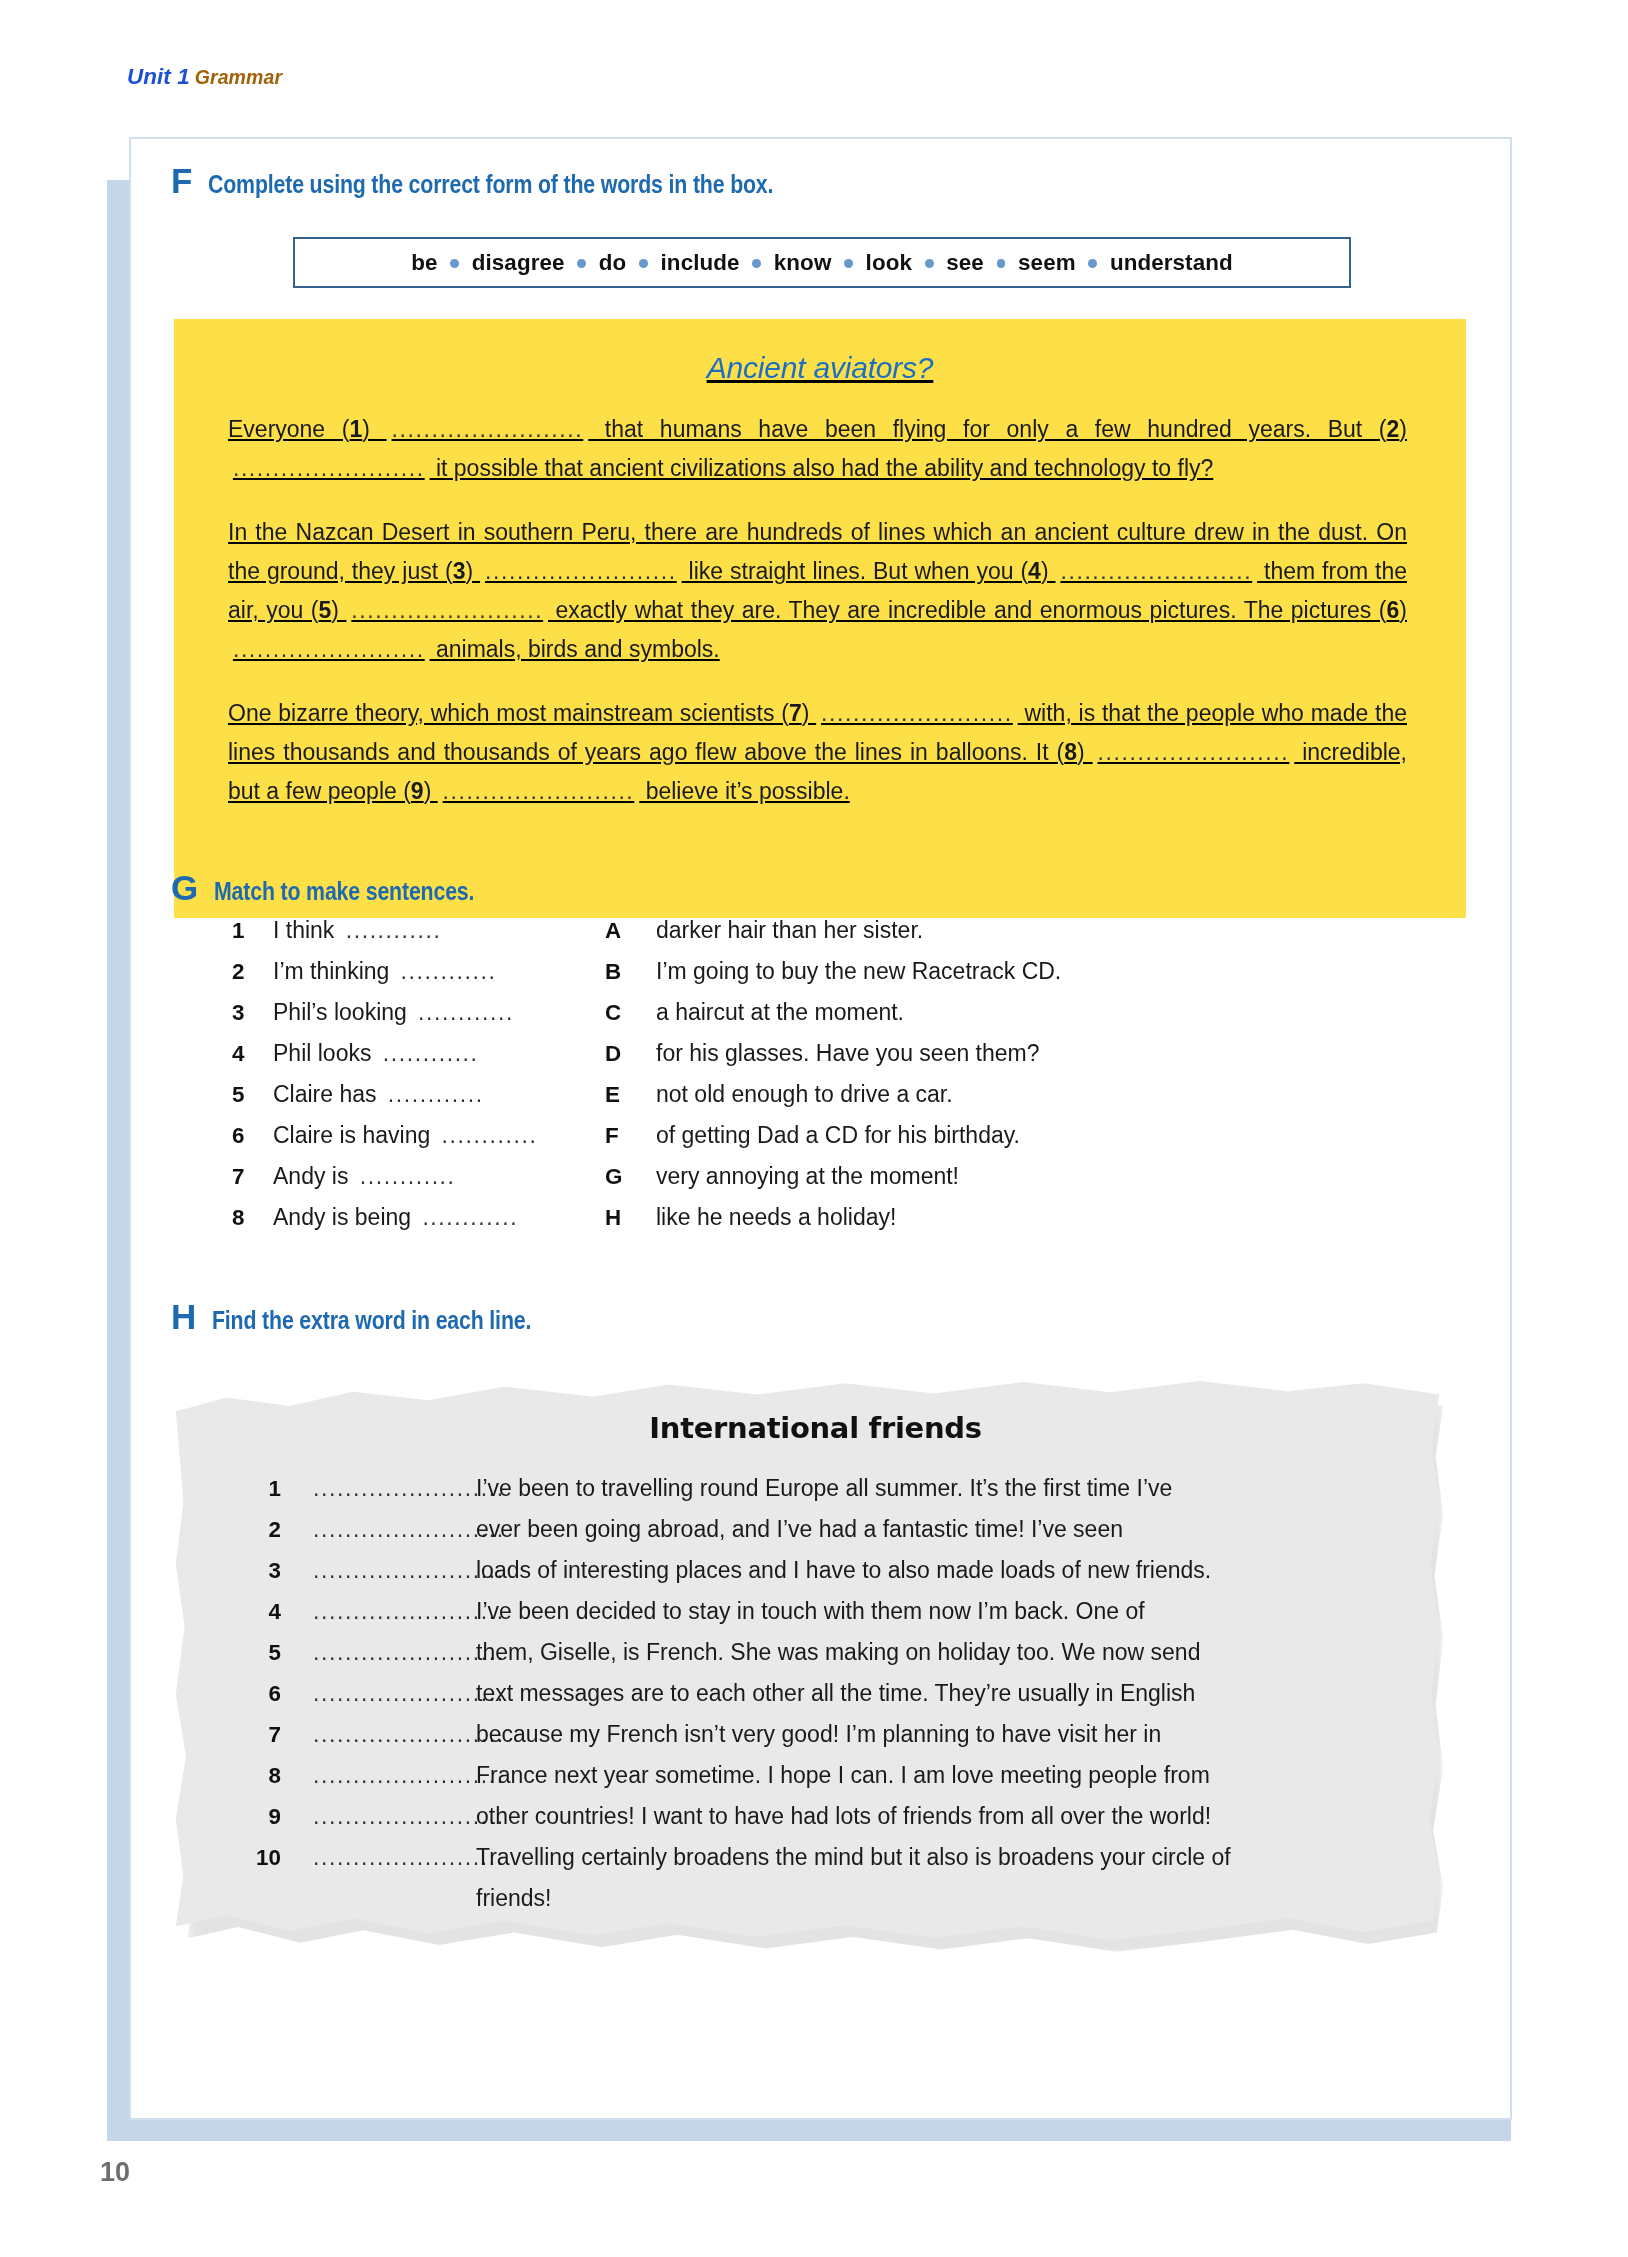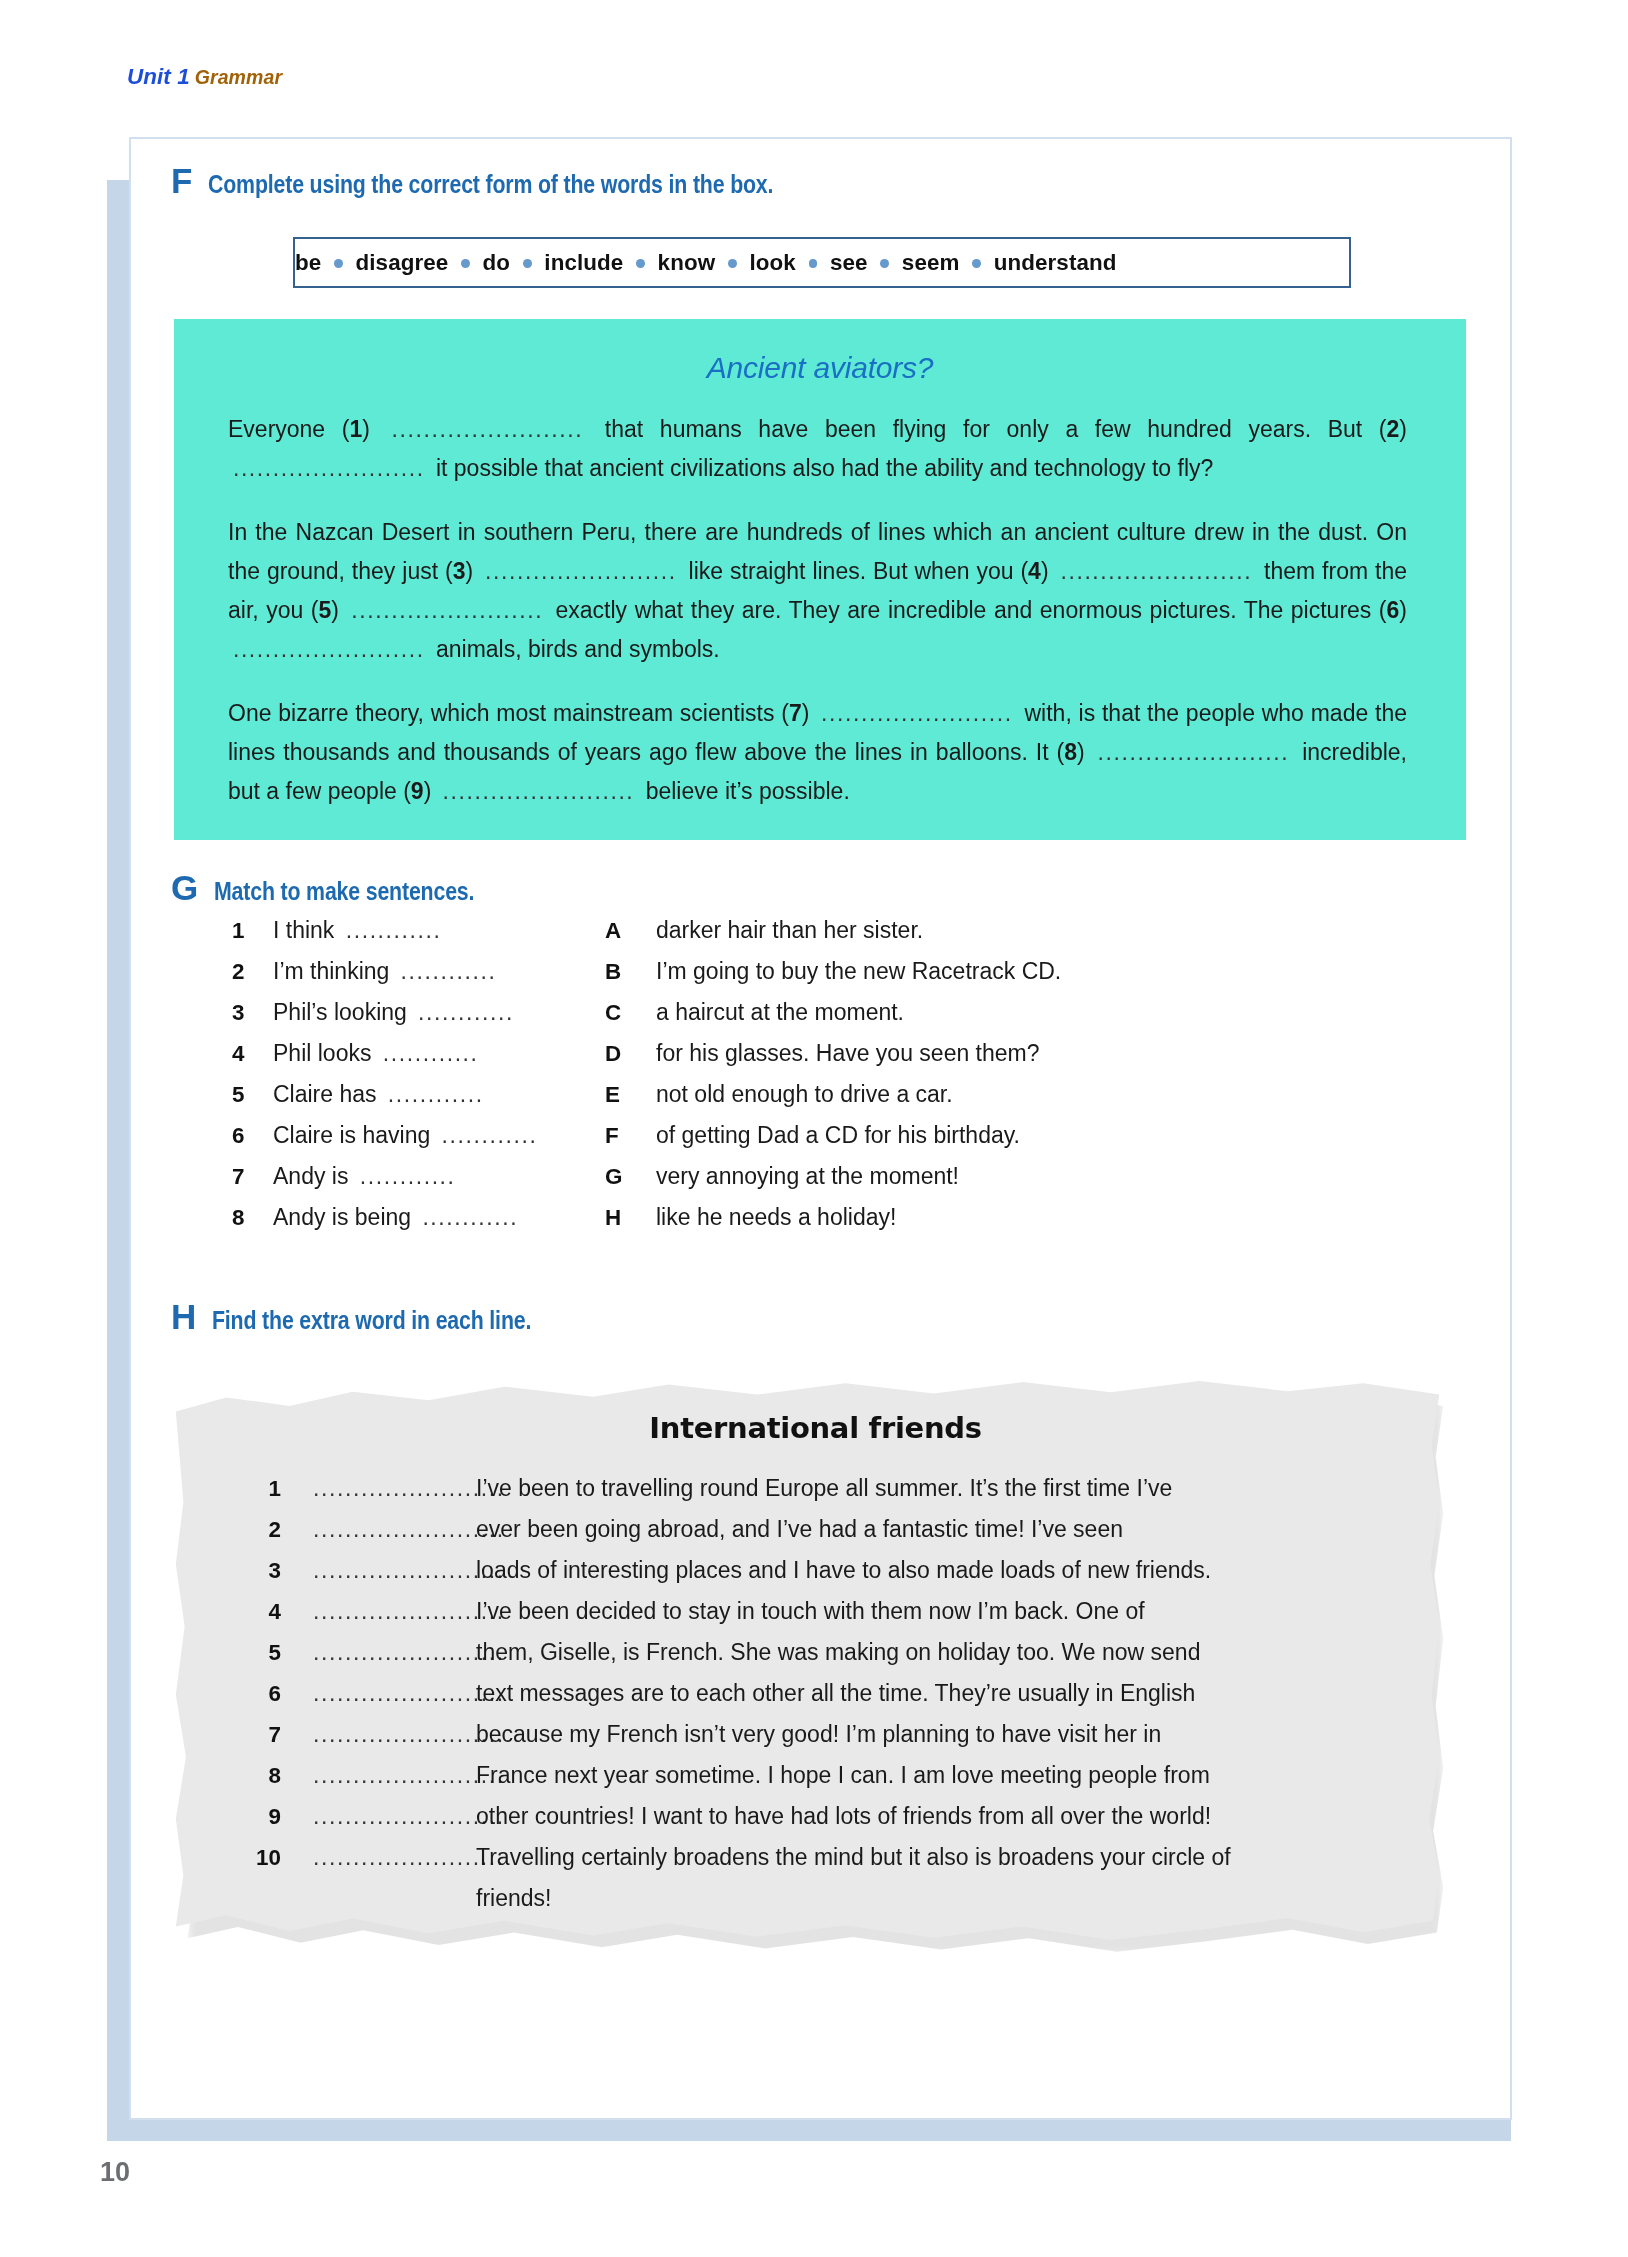--- a/index.html
+++ b/index.html
@@ -91,20 +91,21 @@
   .wordbox {
     position: absolute;
     left: 293px;
     top: 237px;
     width: 1058px;
     height: 51px;
     border: 2px solid #35618f;
     box-sizing: border-box;
     display: flex;
     align-items: center;
+    justify-content: center;
     background: #fff;
   }
   .wordbox .w {
     font-size: 22.4px;
     font-weight: bold;
     color: #111;
     letter-spacing: 0.1px;
   }
   .wordbox .sep {
     display: inline-block;
@@ -115,22 +116,23 @@
     margin: 0 12.7px 2.9px 12.7px;
     vertical-align: middle;
   }
 
   
   .bluepanel {
     position: absolute;
     left: 174px;
     top: 319px;
     width: 1292px;
-    height: 521px;
-    background: #5eead4;
+    height: 599px;
+    background: #fde047;
+    text-decoration: underline;
   }
   .bluepanel .ptitle {
     text-align: center;
     color: #1a6fc4;
     font-style: italic;
     font-size: 30px;
     margin-top: 32px;
     letter-spacing: -0.2px;
   }
   .bluepanel .body {

